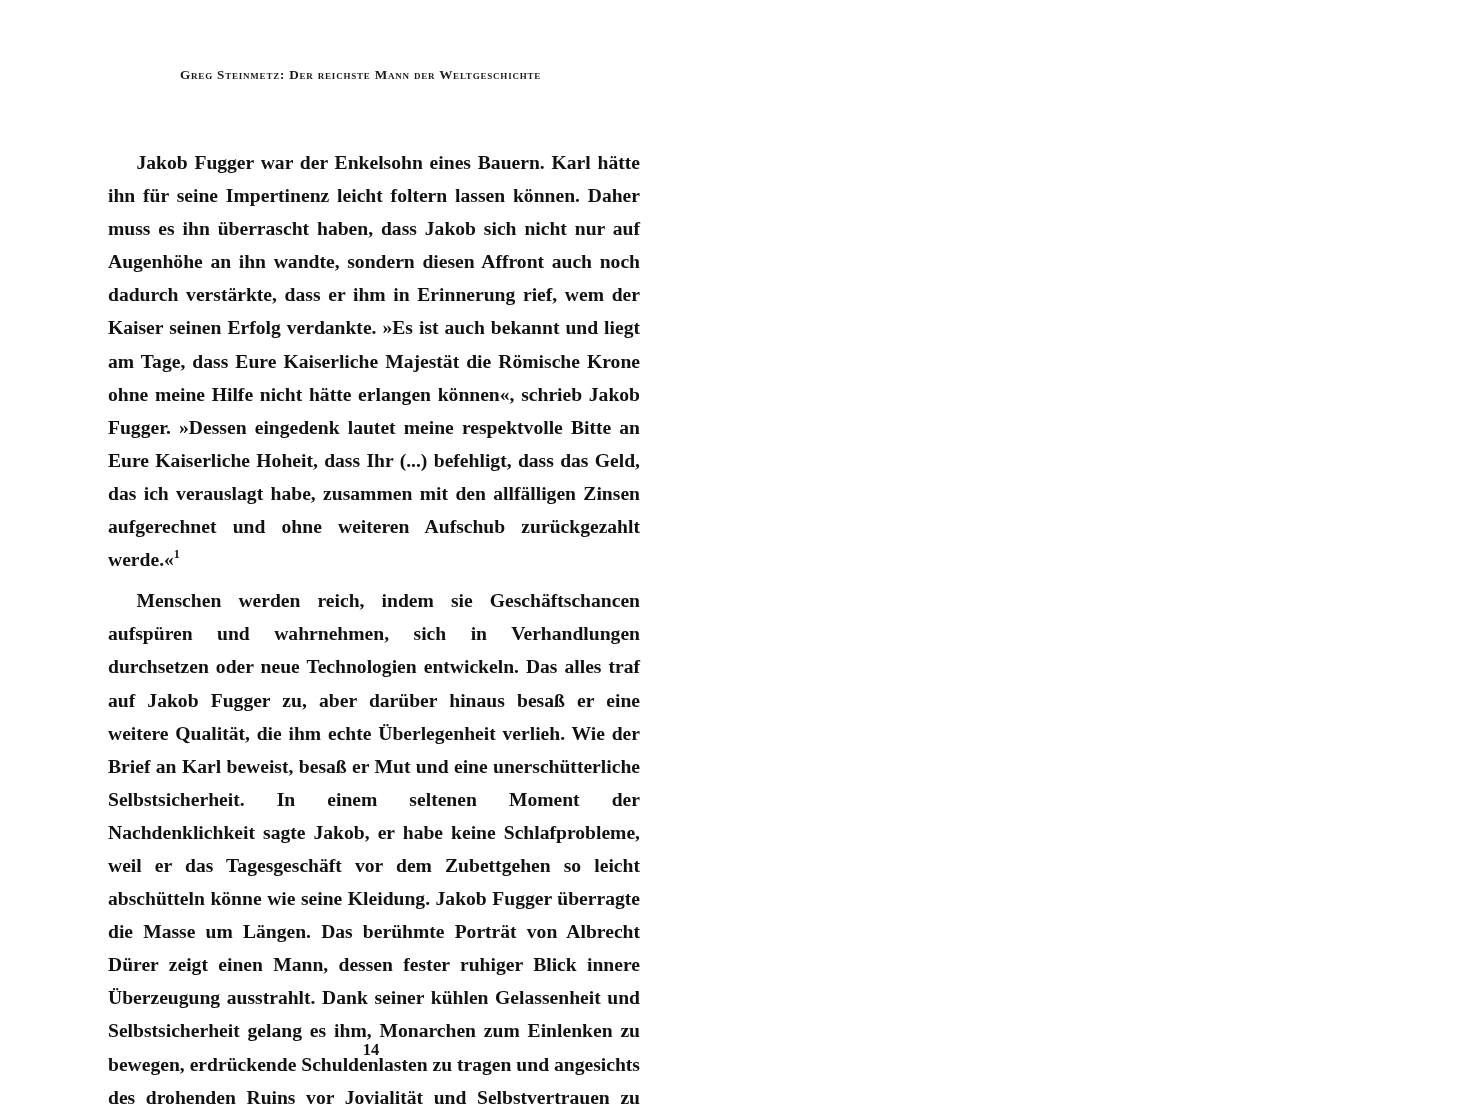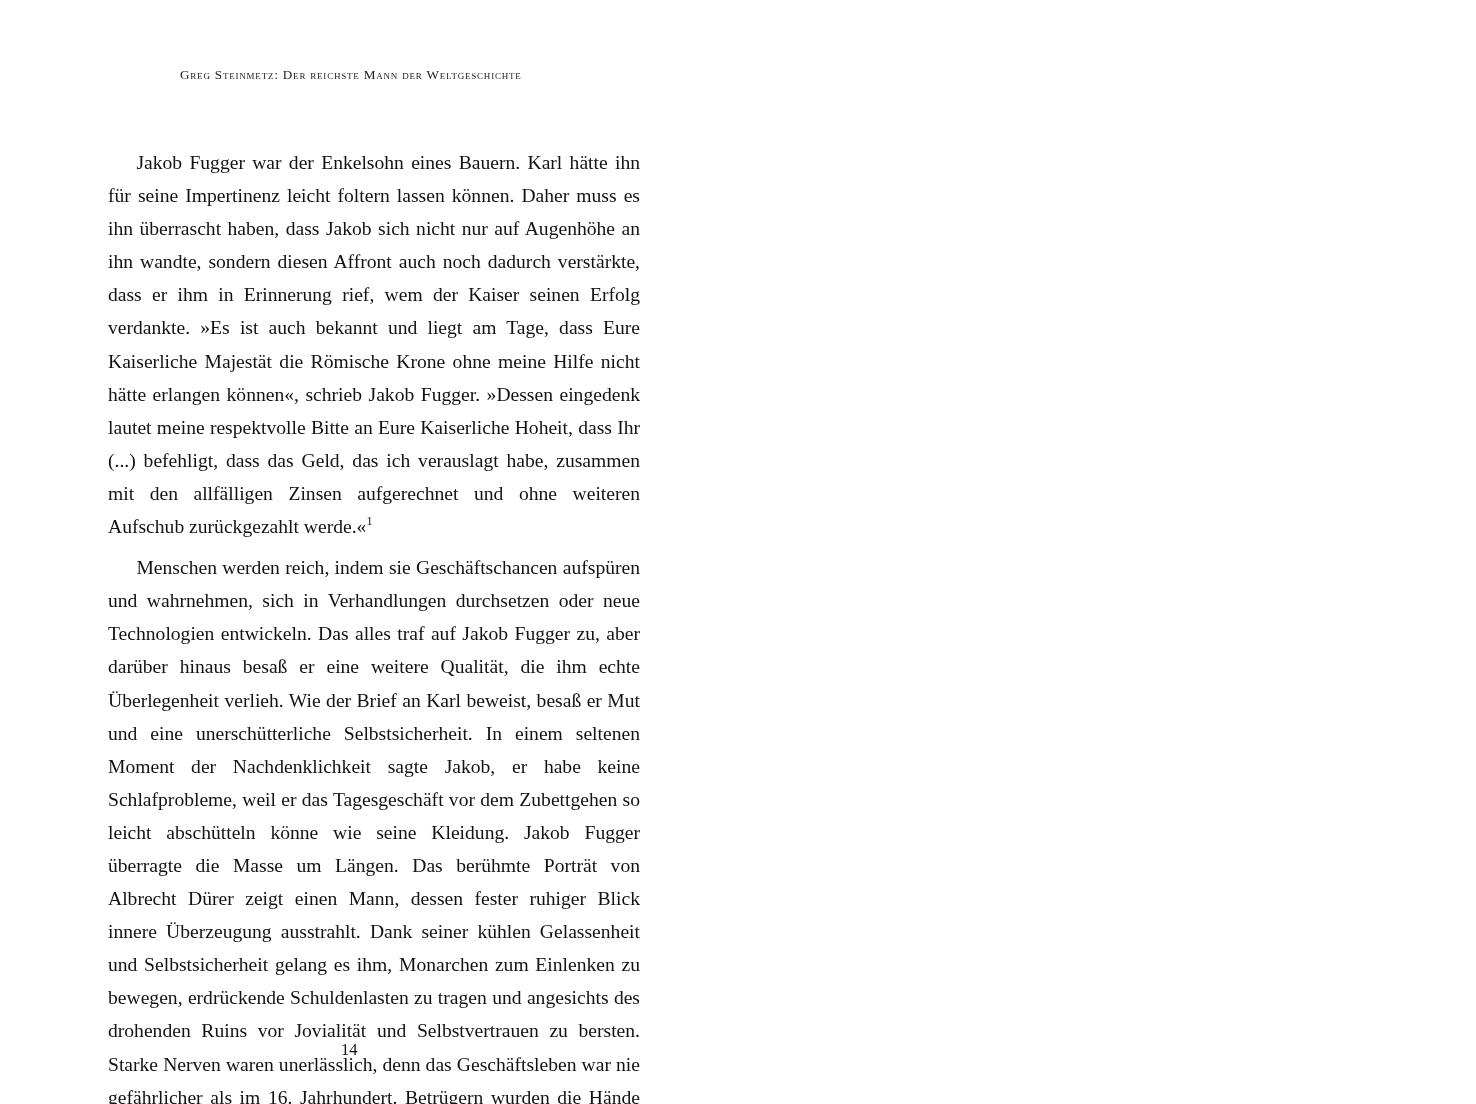--- a/index.html
+++ b/index.html
@@ -22,20 +22,21 @@
     height: 1104px;
     background: #ffffff;
     box-sizing: border-box;
   }
 
   .page {
     position: absolute;
     top: 0;
     height: 1036px;
     box-sizing: border-box;
+    font-weight: bold;
   }
   .page-left  { left: 0px;   width: 738px; }
   .page-right { left: 738px; width: 738px; }
 
   
   .running-head {
     position: absolute;
     top: 66px;
     font-size: 13.2px;
     line-height: 18px;
@@ -77,21 +78,21 @@
     letter-spacing: 0.01em;
   }
 
   
   .folio {
     position: absolute;
     top: 1040px;
     font-size: 16.5px;
     line-height: 20px;
     color: #141414;
-    text-align: left;
+    text-align: center;
     width: 60px;
   }
   .folio.verso { left: 341px; }
 </style>
 </head>
 <body>
 
 <div class="spread">
 
   <div class="page page-left">

